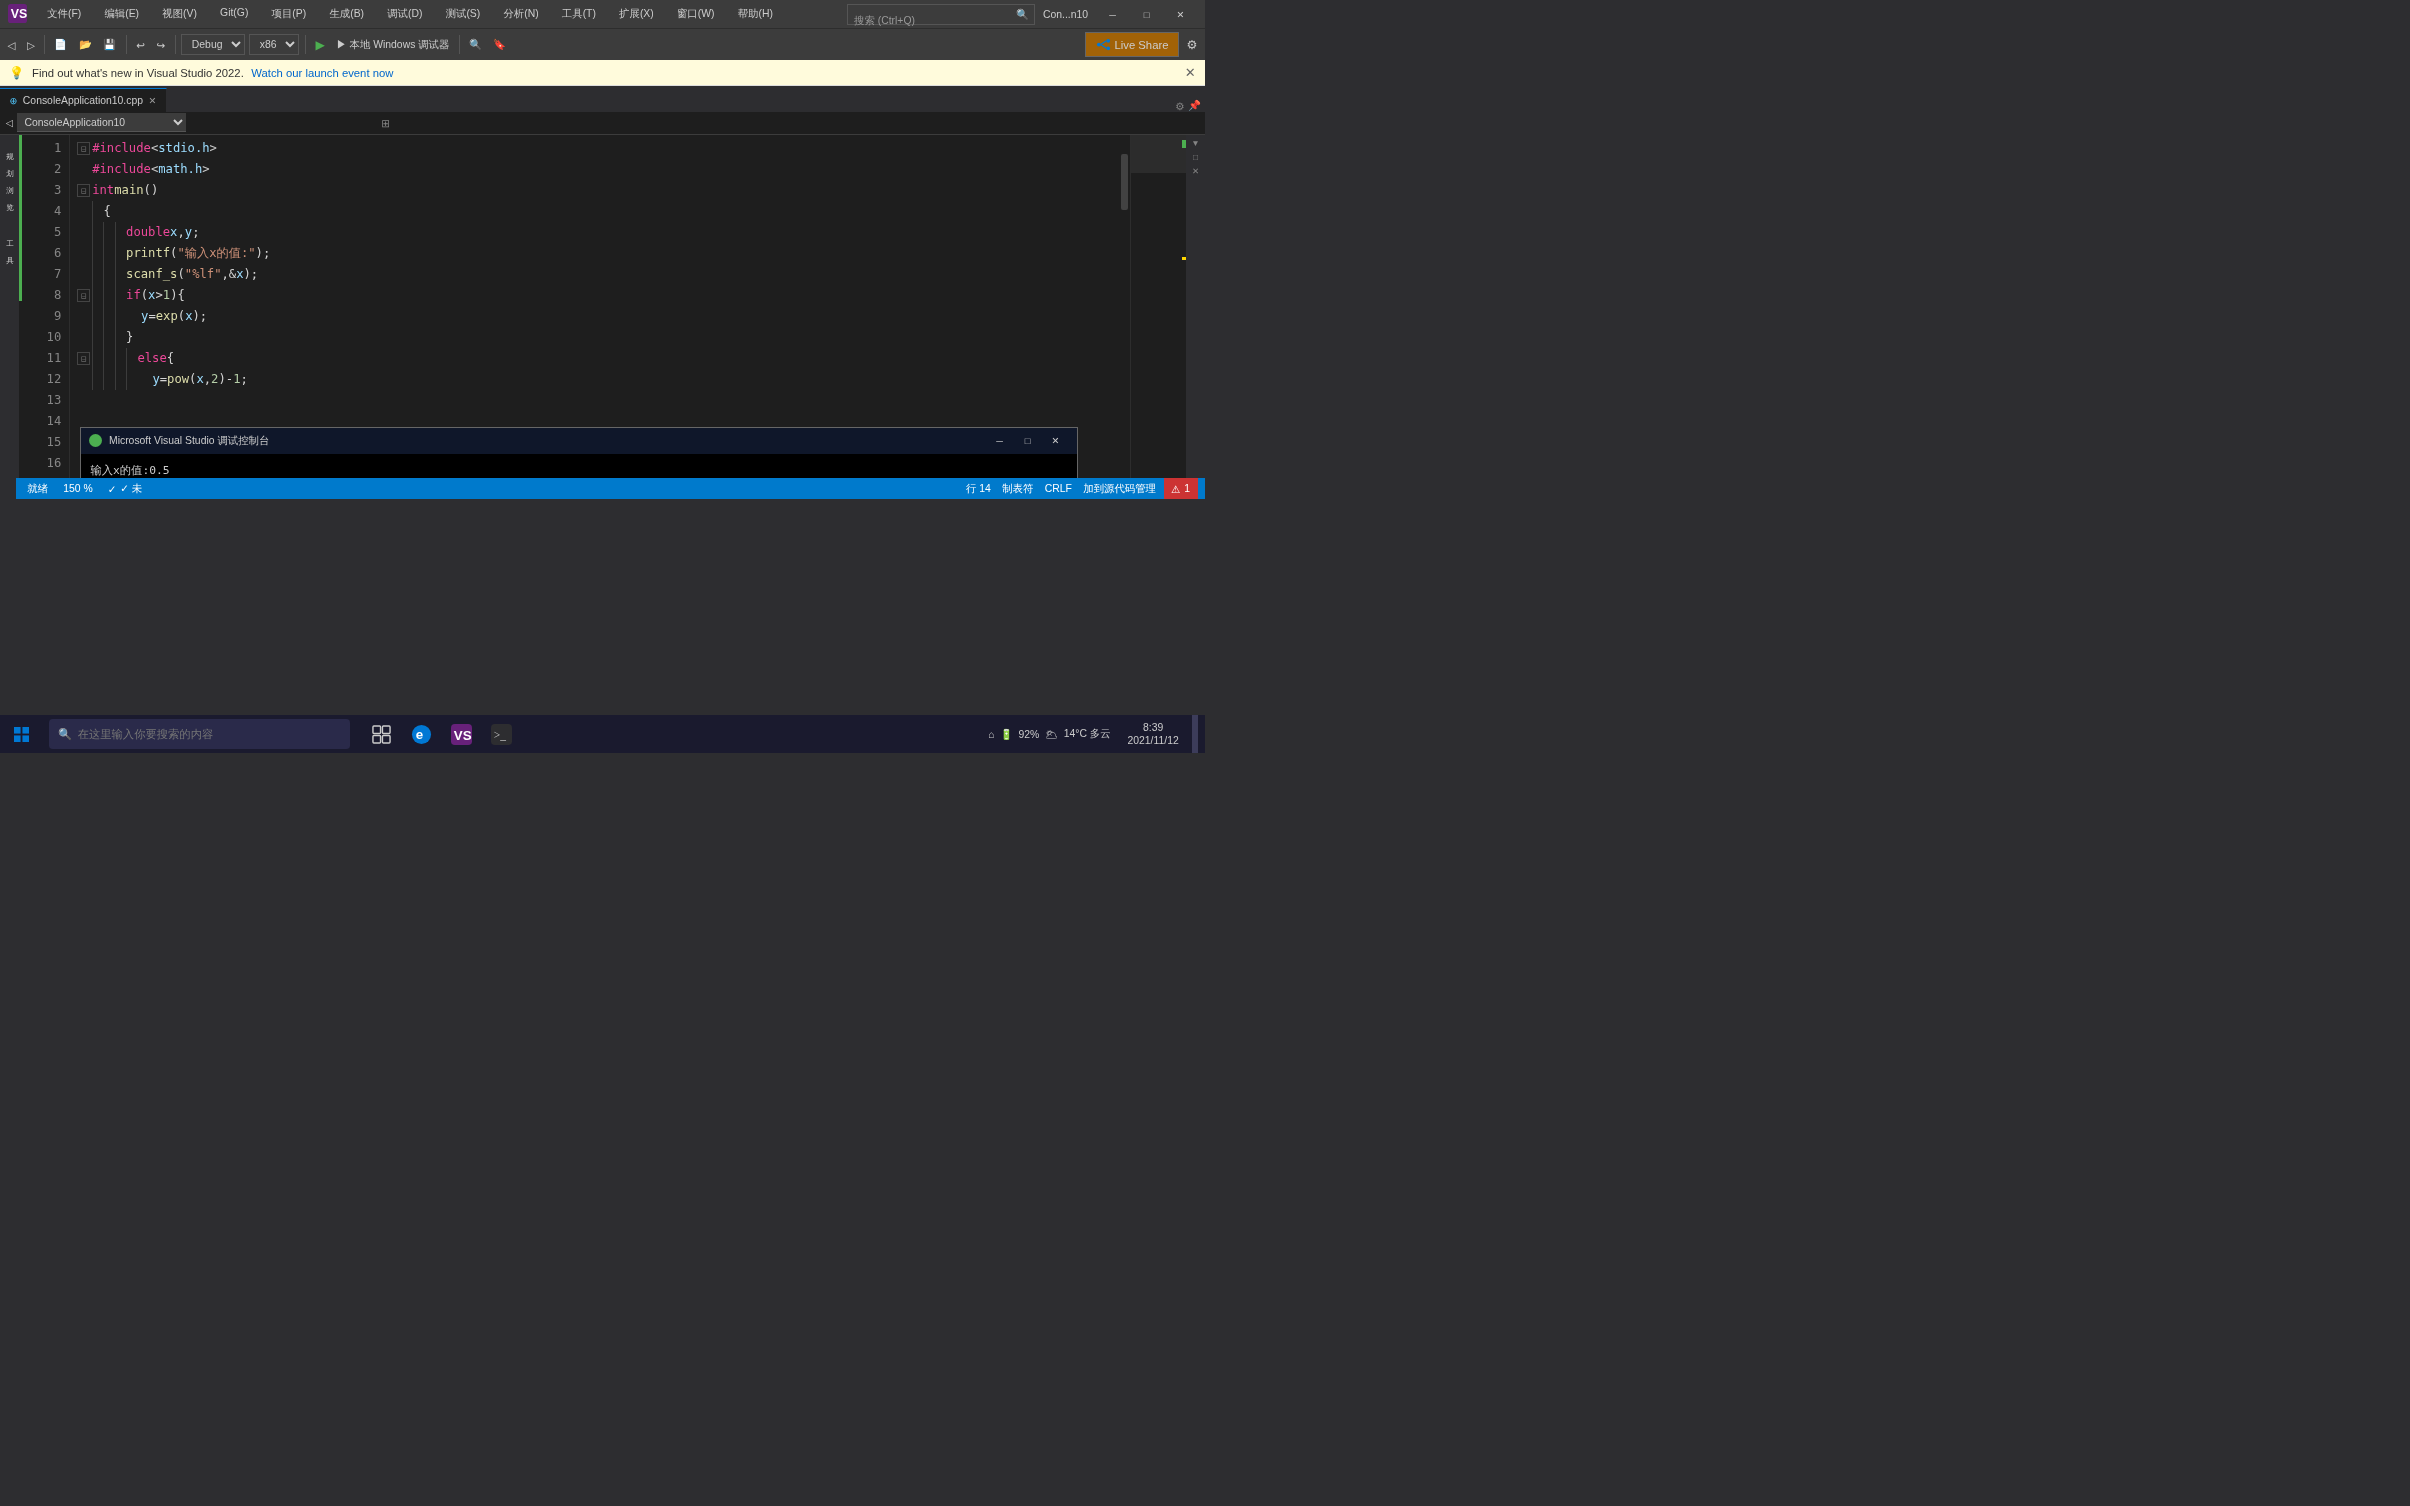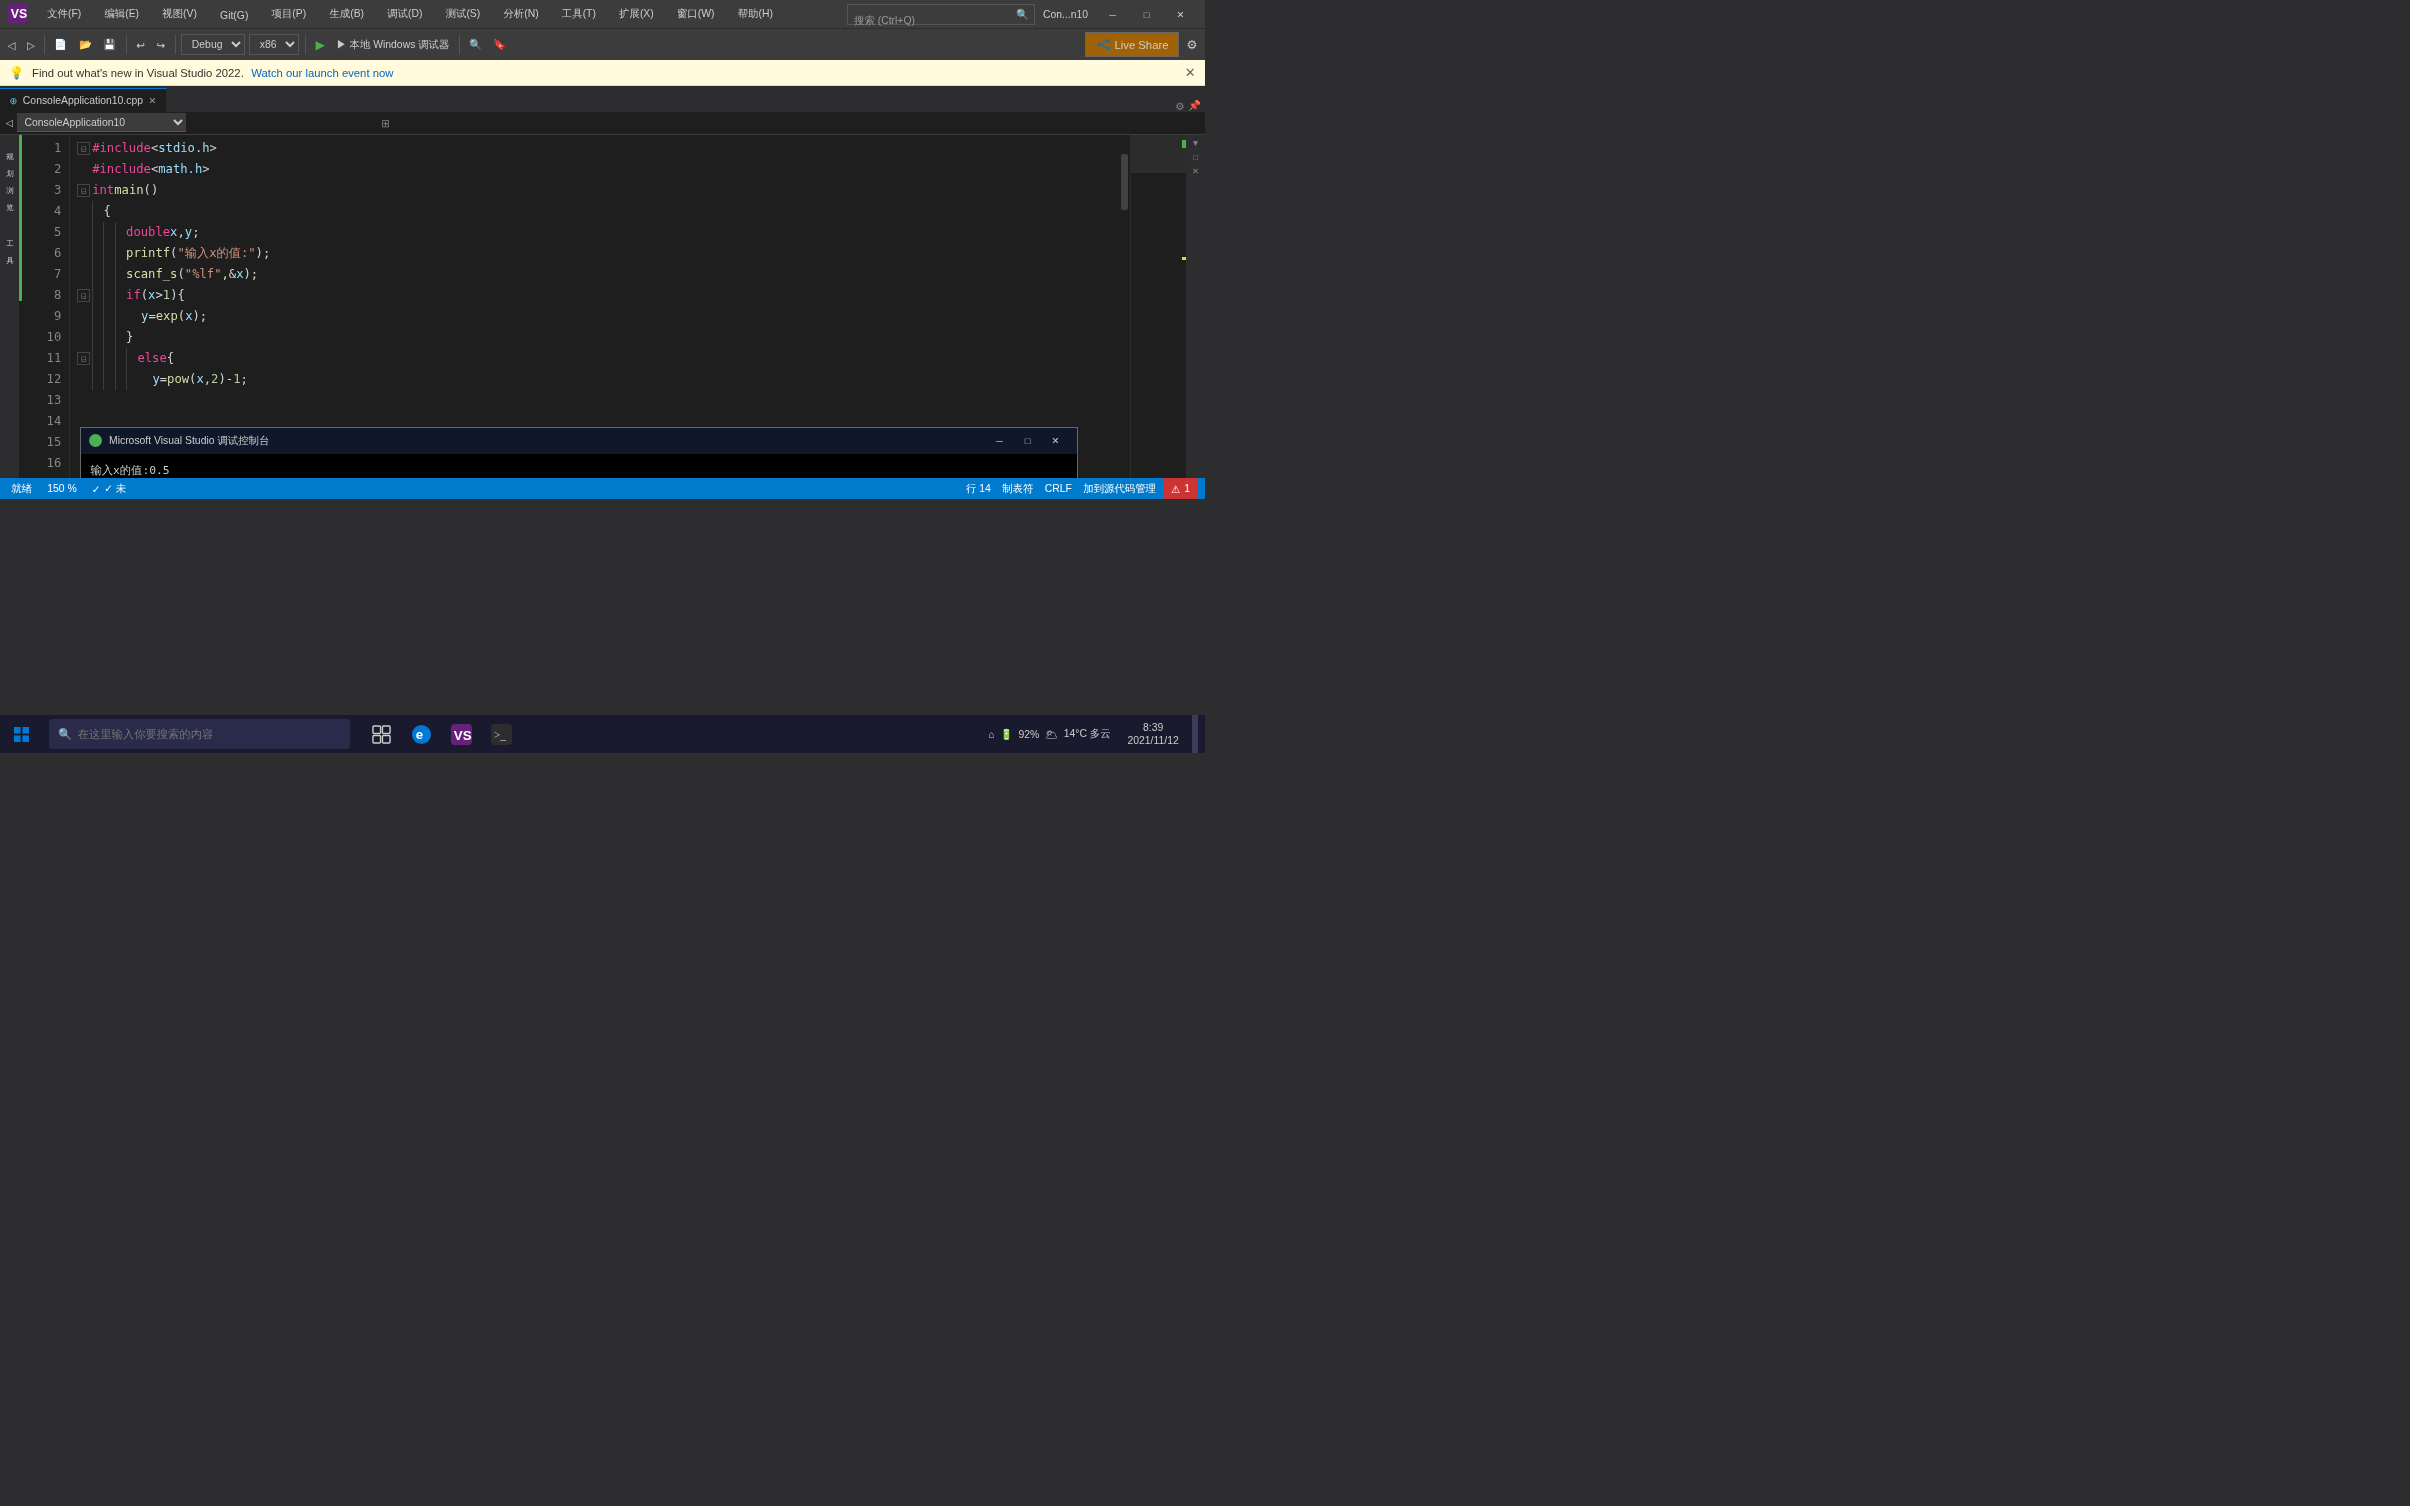--- a/index.html
+++ b/index.html
@@ -22,21 +22,21 @@
       padding: 0 7.5px;
       justify-content: space-between;
     }
     .title-bar-left {
       display: flex;
       align-items: center;
       gap: 11.3px;
     }
     .title-bar-menus {
       display: flex;
-      align-items: flex-end;
+      align-items: flex-start;
       gap: 12px;
     }
     .title-bar-menu-item {
       color: #cccccc;
       font-size: 10.4px;
       padding: 1.9px 5.6px;
       cursor: pointer;
     }
     .title-bar-right {
       display: flex;
@@ -389,20 +389,21 @@
     
     .status-bar {
       height: 21px;
       background: #007acc;
       display: flex;
       align-items: center;
       padding: 0 7.5px;
       gap: 7.5px;
       color: #fff;
       font-size: 10.4px;
+      margin-left: 16px;
     }
     .status-item {
       display: flex;
       align-items: center;
       gap: 3.8px;
       cursor: pointer;
       padding: 0 3.8px;
       height: 21px;
     }
     .status-right {

